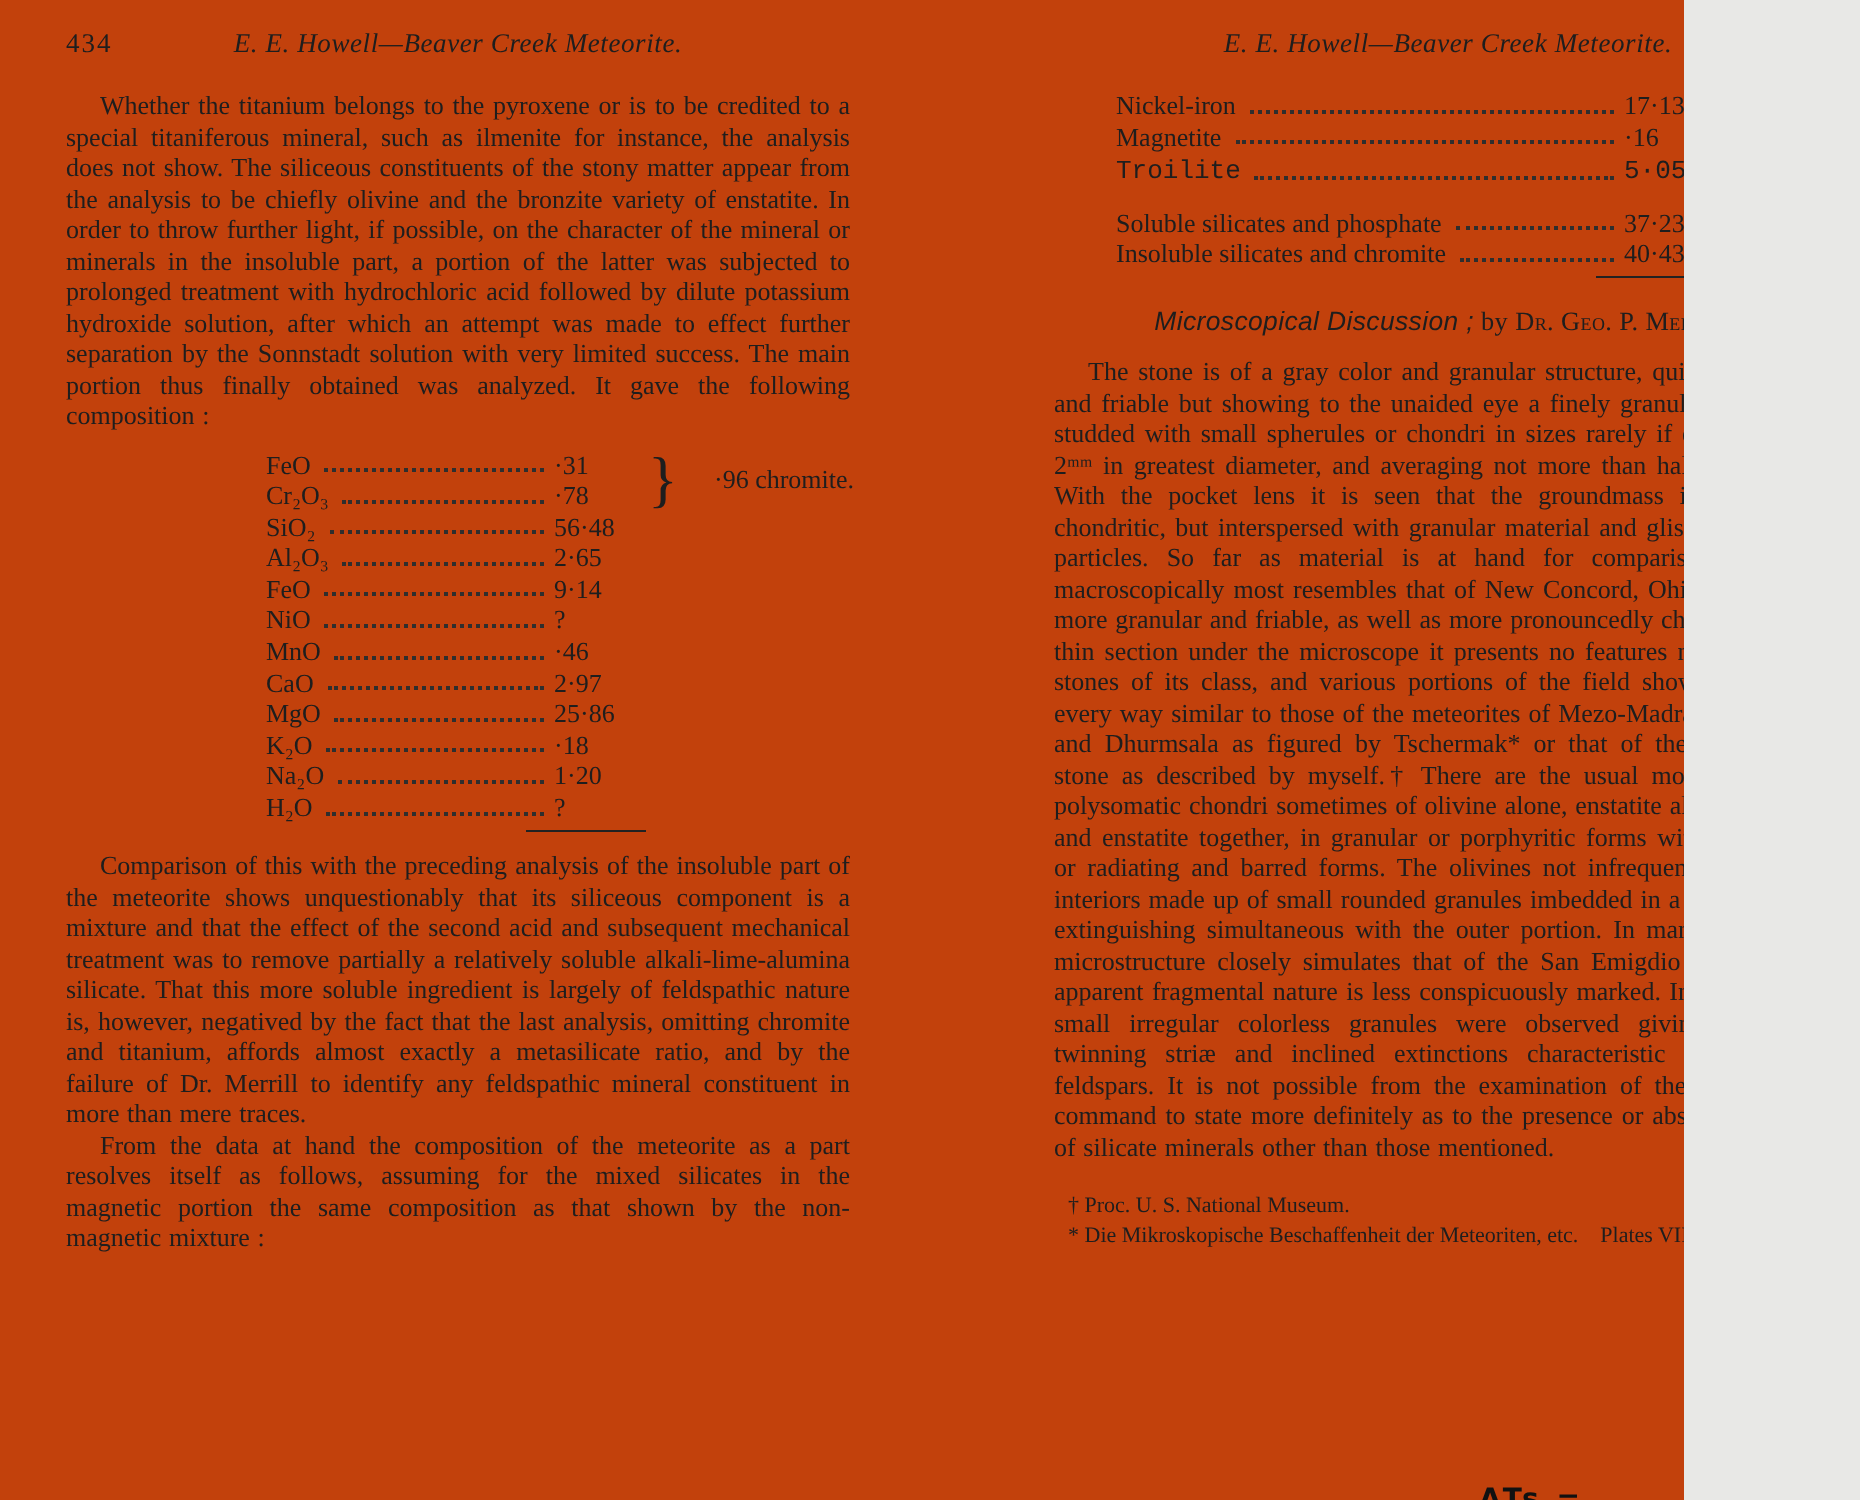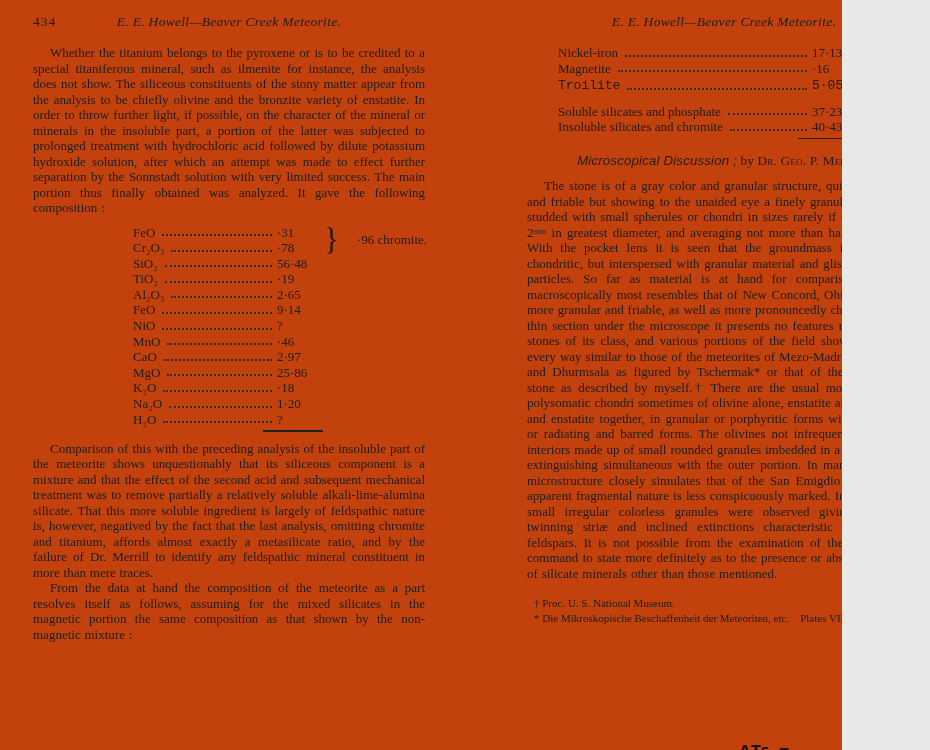--- a/index.html
+++ b/index.html
@@ -78,25 +78,20 @@
         <span class="chem-label">Cr₂O₃</span>
         <span class="leader"></span>
         <span class="chem-value">·78</span>
       </div>
       <span class="brace-right">}</span>
       <span class="chromite-note">·96 chromite.</span>
       <div class="chem-row">
         <span class="chem-label">SiO₂</span>
         <span class="leader"></span>
         <span class="chem-value">56·48</span>
-      </div>
-      <div class="chem-row">
-        <span class="chem-label">TiO₂</span>
-        <span class="leader"></span>
-        <span class="chem-value">·19</span>
       </div>
       <div class="chem-row">
         <span class="chem-label">Al₂O₃</span>
         <span class="leader"></span>
         <span class="chem-value">2·65</span>
       </div>
       <div class="chem-row">
         <span class="chem-label">FeO</span>
         <span class="leader"></span>
         <span class="chem-value">9·14</span>

